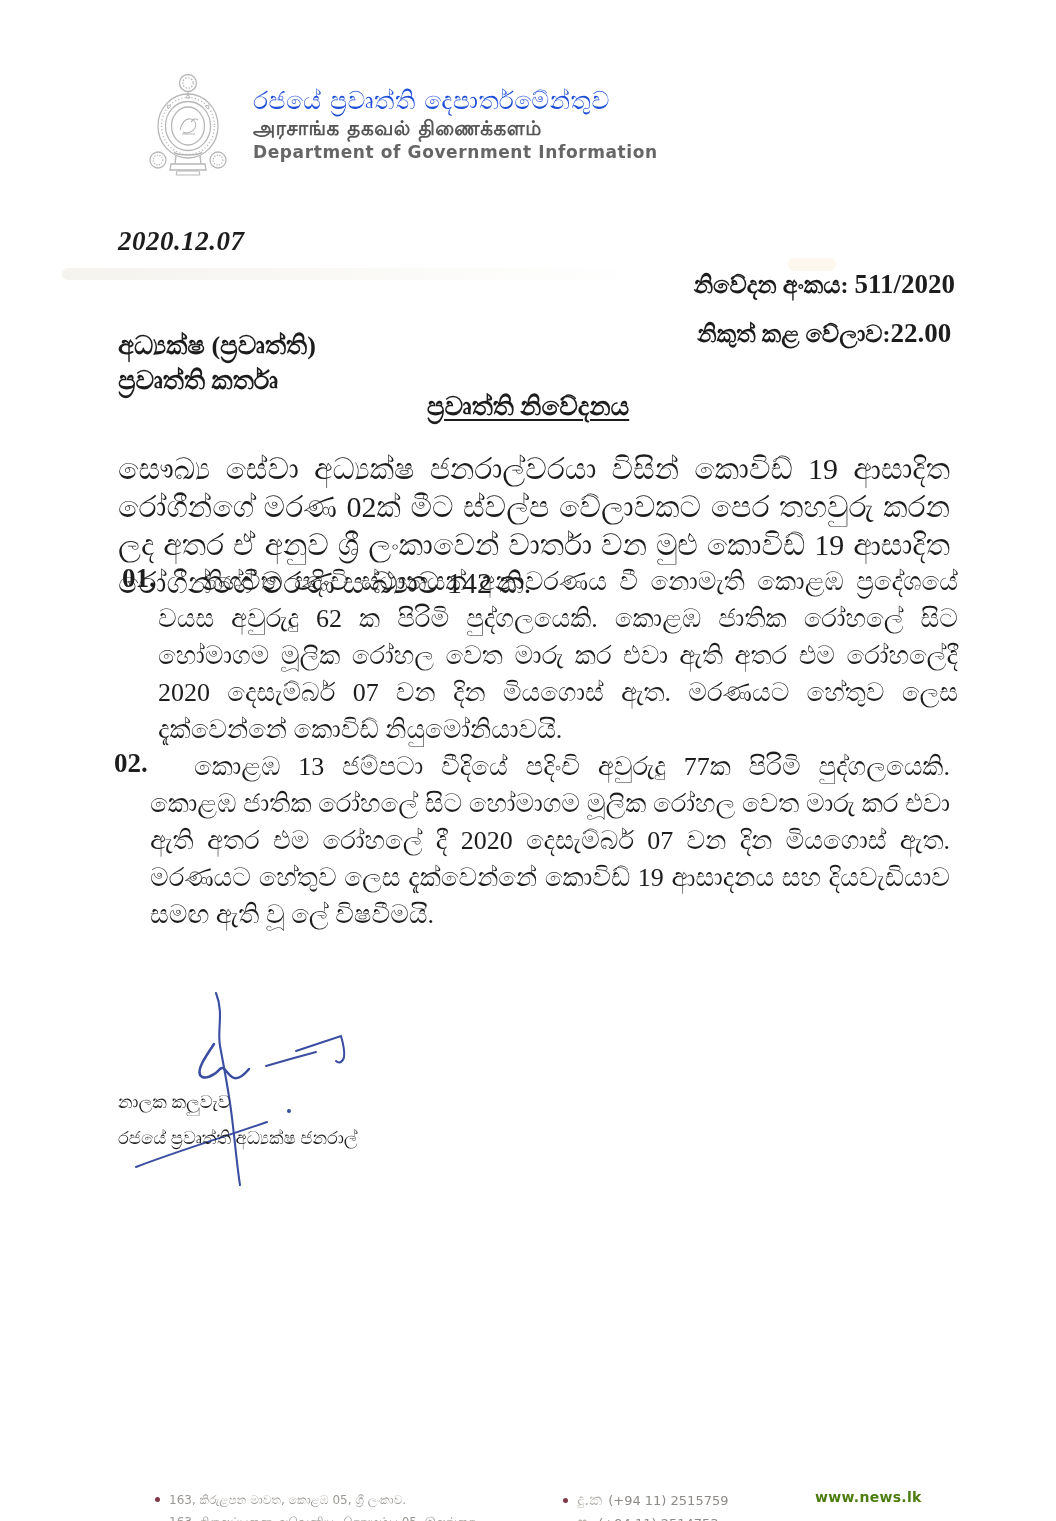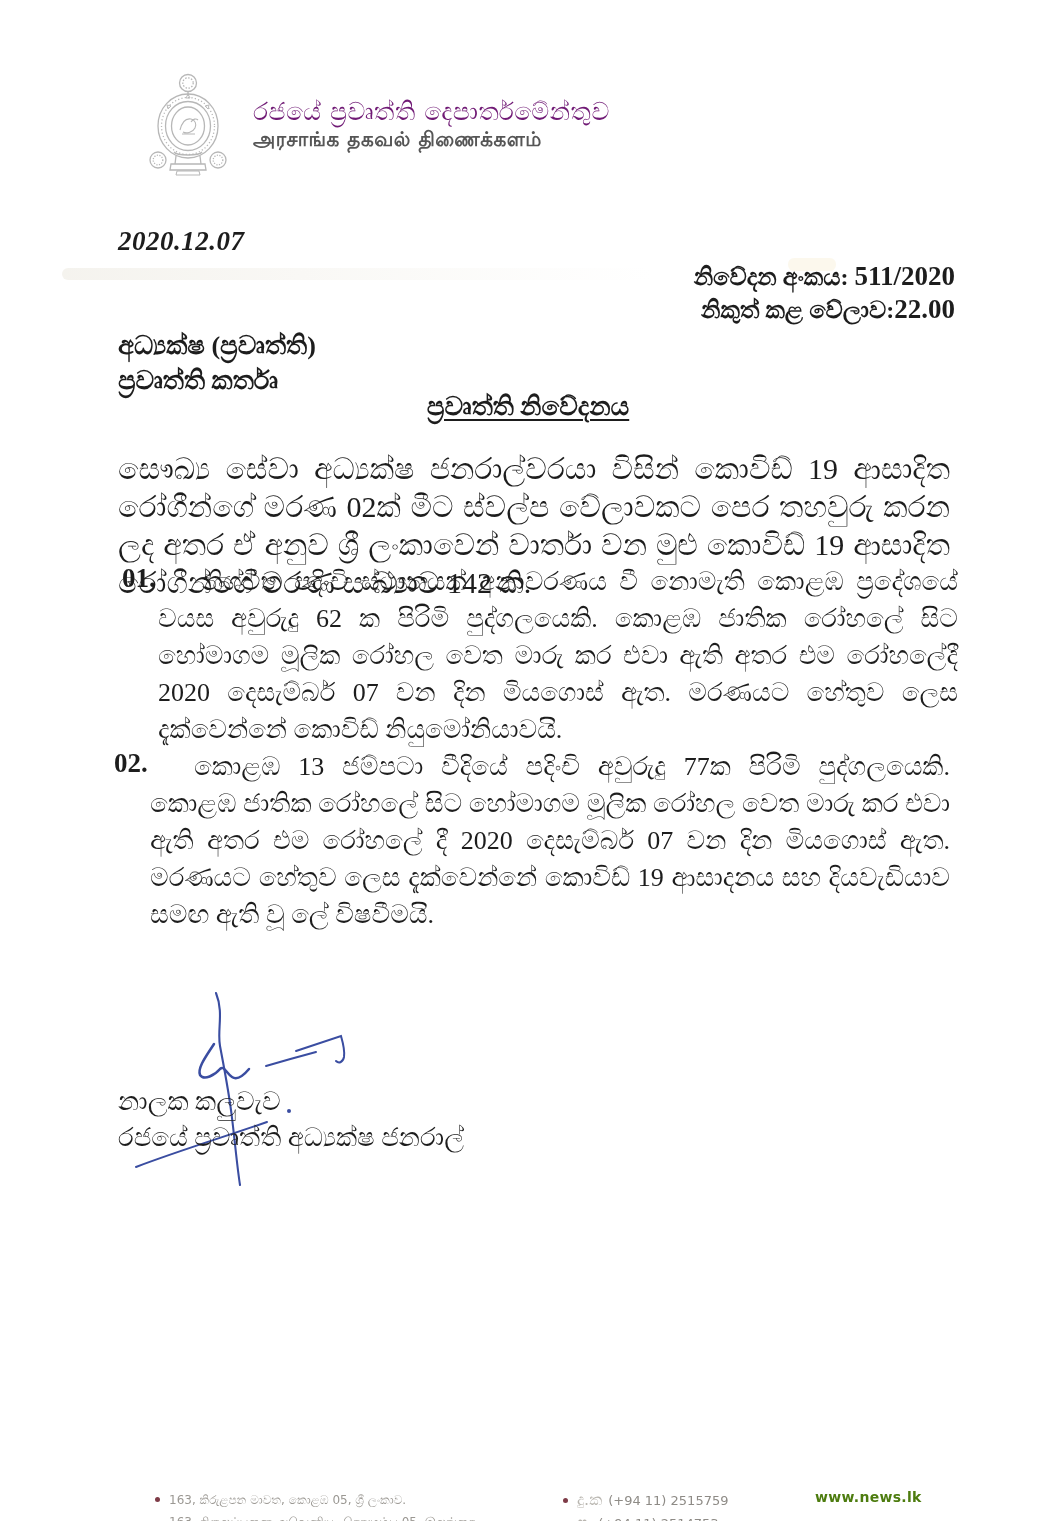--- a/index.html
+++ b/index.html
@@ -13,46 +13,46 @@
   
   .scan-band { position:absolute; left:62px; top:268px; width:590px; height:12px;
     background:linear-gradient(90deg, rgba(236,233,224,0.55), rgba(244,242,236,0.35) 60%, rgba(252,250,244,0)); border-radius:6px; }
   .scan-smudge { position:absolute; left:788px; top:258px; width:48px; height:13px;
     background:rgba(250,243,222,0.55); border-radius:6px; }
 
   
   .header { position:absolute; left:147px; top:72px; display:flex; align-items:center; }
   .emblem { width:82px; height:105px; flex:0 0 auto; }
   .dept-names { margin-left:24px; font-family:"DejaVu Sans","Liberation Sans",sans-serif; }
-  .dept-si { font-size:25px; line-height:30px; color:#701a75; letter-spacing:0.5px; }
+  .dept-si { font-size:25px; line-height:30px; color:#1d4ed8; letter-spacing:0.5px; }
   .dept-ta { font-size:20px; line-height:25px; color:#565656; font-weight:bold; letter-spacing:0.5px; }
   .dept-en { font-size:17px; line-height:23px; color:#666666; font-weight:bold; letter-spacing:0.6px; }
 
   .date { position:absolute; left:118px; top:226px; font-size:27px; font-weight:bold; letter-spacing:0.5px;font-style:italic; }
 
   .meta { position:absolute; right:101px; top:260px; text-align:right; font-weight:bold; }
-  .meta-line { font-size:24px; line-height:32px; }
+  .meta-line { font-size:24px; line-height:48px;text-align:center; }
   .meta-num { font-size:27px; }
 
   .addressee { position:absolute; left:118px; top:328px; font-weight:bold; font-size:26px; line-height:35px; }
 
   .title { position:absolute; left:0; top:392px; width:1056px; text-align:center; }
   .title span { font-size:26px; font-weight:bold; text-decoration:underline; text-underline-offset:4px; text-decoration-thickness:2px; }
 
   .bodytext { position:absolute; left:118px; width:832px; font-size:30px; line-height:38px; text-align:justify; }
   .intro { top:450px; }
   .item { position:absolute; left:118px; width:832px; }
   .item-01 { top:563px;margin-left:8px; }
   .item-02 { top:748px; }
   .item-num { position:absolute; left:-4px; top:0; font-weight:bold; font-size:27px; }
   .item-text { margin-left:32px; font-size:26px; line-height:37px; text-align:justify; text-indent:44px; }
 
   
   .sig-svg { position:absolute; left:108px; top:973px; }
-  .sig-name { position:absolute; left:118px; top:1084px; font-size:26px; line-height:36px; }
+  .sig-name { position:absolute; left:118px; top:1084px; font-size:18px; line-height:36px; }
 
   
   .footer-item { position:absolute; font-family:"DejaVu Sans","Liberation Sans",sans-serif; color:#9b9893; }
   .bullet { display:inline-block; width:5px; height:5px; background:#7e3b47; border-radius:50%; margin-right:9px; vertical-align:2px; }
   .f-address { left:155px; top:1489px; font-size:12px; line-height:22px; }
   .f-phones { left:563px; top:1489px; font-size:13px; line-height:22px; color:#8e8b86; }
   .f-prefix { color:#b9b6b0; font-size:16px; margin-right:6px; }
   .f-web { left:815px; top:1489px; font-size:14px; color:#4d7c0f; font-weight:bold; letter-spacing:0.3px; }
 </style>
 </head>
@@ -83,20 +83,21 @@
       <circle cx="11" cy="88" r="4.8" stroke-dasharray="1.2,1.4"></circle>
       <circle cx="71" cy="88" r="8"></circle>
       <circle cx="71" cy="88" r="4.8" stroke-dasharray="1.2,1.4"></circle>
 
       <path d="M27,80 C30,84 52,84 55,80 M29,84 L28,92 L54,92 L53,84 M24,92 L58,92 L59,98 L23,98 Z"></path>
       <path d="M30,99 L52,99 L53,103 L29,103 Z" stroke-width="1"></path>
     </svg>
     <div class="dept-names">
       <div class="dept-si">රජයේ ප්‍රවෘත්ති දෙපාර්තමේන්තුව</div>
       <div class="dept-ta">அரசாங்க தகவல் திணைக்களம்</div>
+      <div class="dept-en">Department of Government Information</div>
     </div>
   </div>
 
   <div class="date">2020.12.07</div>
 
   <div class="meta">
     <div class="meta-line">
       <span>නිවේදන අංකය:</span>
       <span class="meta-num">511/2020</span>
     </div>

